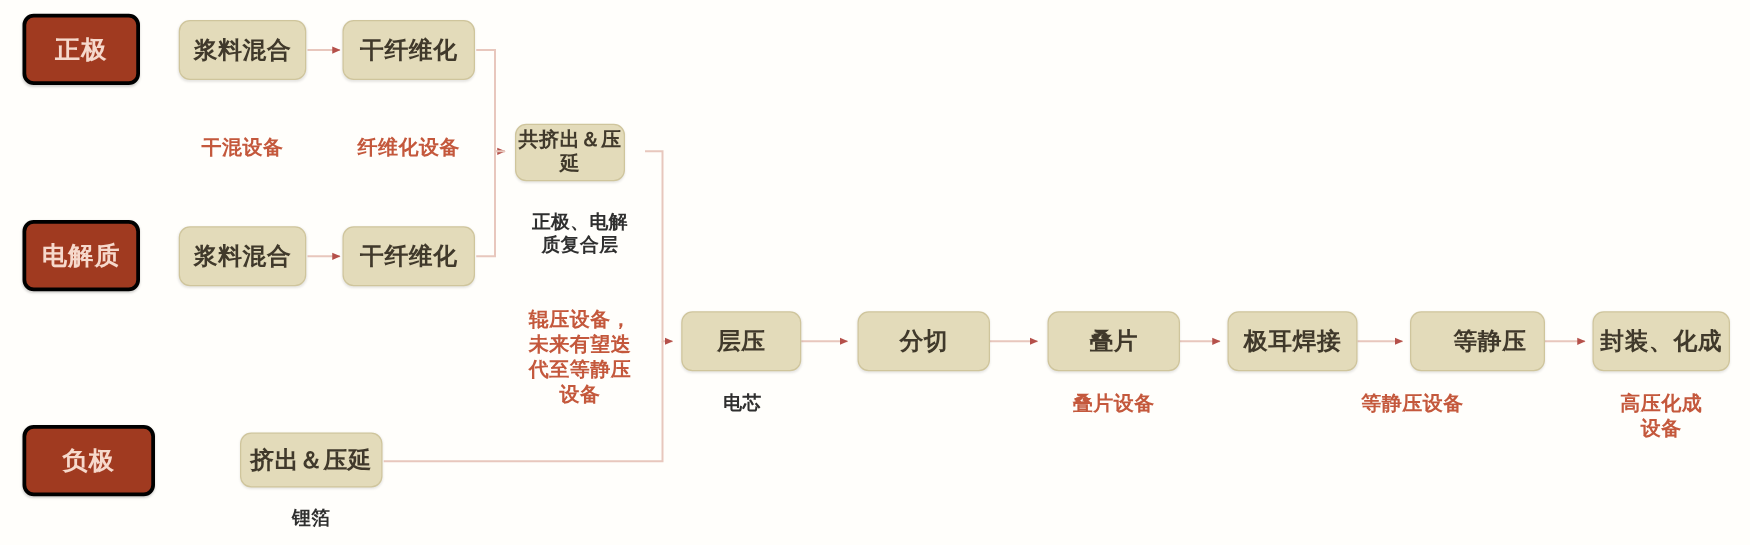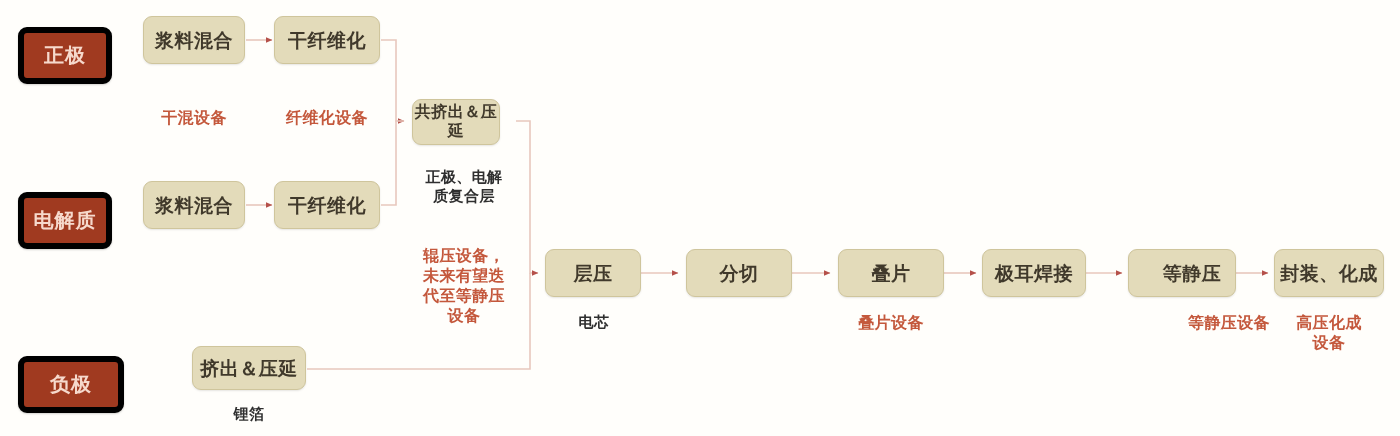--- a/index.html
+++ b/index.html
@@ -35,27 +35,26 @@
     display: flex;
     align-items: center;
     justify-content: center;
     text-align: center;
     border-radius: 9px;
     line-height: 1.18;
     white-space: pre-line;
   }
   .node.cat {
     background: #a03a20;
-    border: 6px solid #000000;
+    border: 3px solid #000000;
     color: #f6d9cc;
     font-size: 20px;
     font-weight: bold;
     letter-spacing: 1px;
     box-shadow: 0 1px 2px rgba(0,0,0,0.18);
-    margin-top: 16px;
   }
   .node.step {
     background: #e3dbba;
     border: 1px solid #cfc59c;
     color: #40392b;
     font-size: 19px;
     font-weight: bold;
     letter-spacing: 0.5px;
     box-shadow: 0 1px 2px rgba(0,0,0,0.10);
   }
@@ -145,20 +144,20 @@
   <div class="node step" style="left:686px; top:249px; width:106px; height:48px;">分切</div>
 
   <div class="node step" style="left:838px; top:249px; width:106px; height:48px;">叠片</div>
 
   <div class="cap accent" style="left:841px; top:313px; width:100px;">叠片设备</div>
 
   <div class="node step" style="left:982px; top:249px; width:104px; height:48px;">极耳焊接</div>
 
   <div class="node step" style="left:1128px; top:249px; width:108px; height:48px;padding-left:20px;">等静压</div>
 
-  <div class="cap accent" style="left:1173px; top:313px; width:112px;">等静压设备</div>
+  <div class="cap accent" style="left:1074px; top:313px; width:112px;">等静压设备</div>
 
   <div class="node step" style="left:1274px; top:249px; width:110px; height:48px;">封装、化成</div>
 
   <div class="cap accent" style="left:1273px; top:313px; width:112px;">高压化成
 设备</div>
 
 </div>
 
 </body></html>

